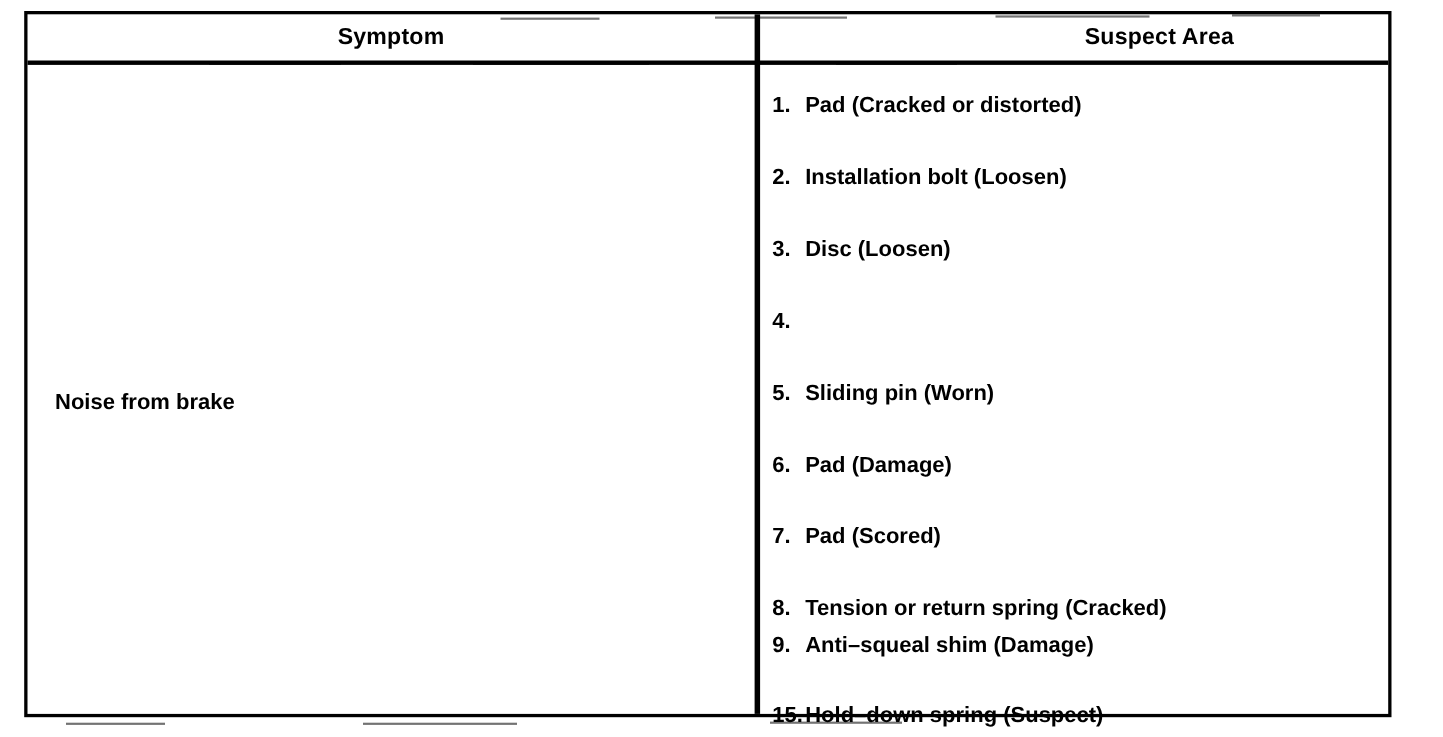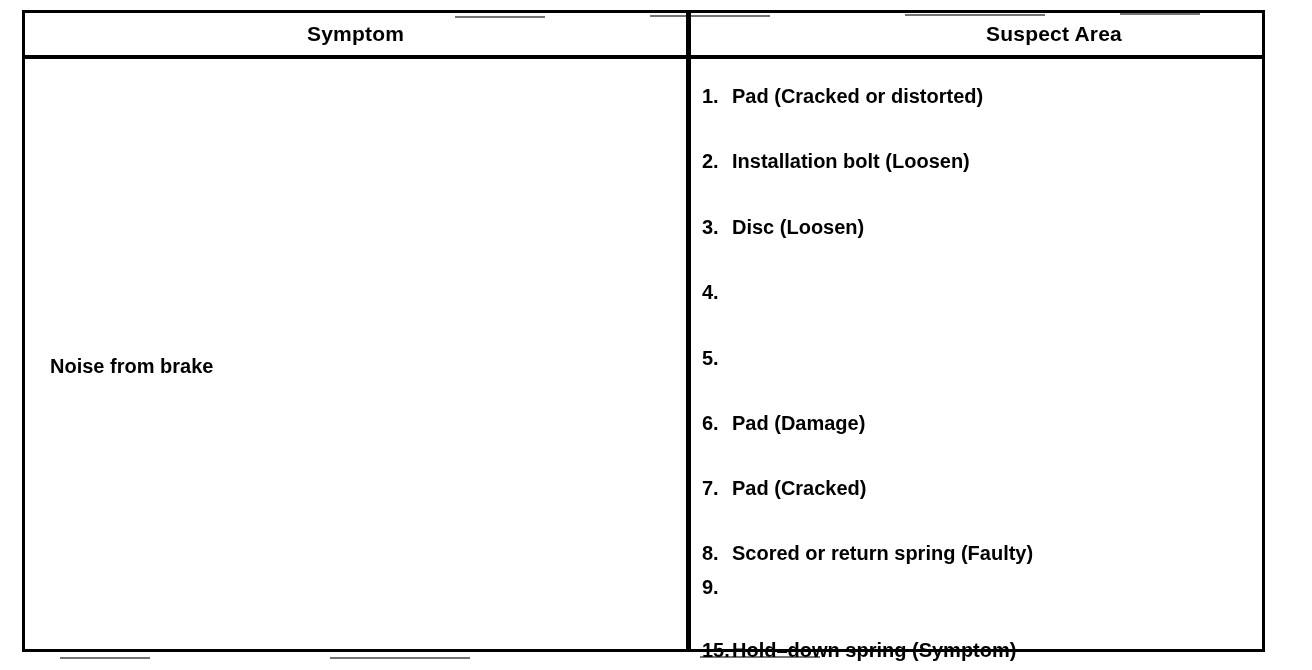--- a/index.html
+++ b/index.html
@@ -168,39 +168,41 @@
           </div>
           <div class="suspect-item" style="top: 157px;">
             <span class="item-num">3.</span>
             <span class="item-label">Disc (Loosen)</span>
           </div>
           <div class="suspect-item" style="top: 222px;">
             <span class="item-num">4.</span>
           </div>
           <div class="suspect-item" style="top: 288px;">
             <span class="item-num">5.</span>
+            <span class="item-label">Sliding pin (Worn)</span>
           </div>
           <div class="suspect-item" style="top: 353px;">
             <span class="item-num">6.</span>
             <span class="item-label">Pad (Damage)</span>
           </div>
           <div class="suspect-item" style="top: 418px;">
             <span class="item-num">7.</span>
-            <span class="item-label">Pad (Cracked)</span>
+            <span class="item-label">Pad (Scored)</span>
           </div>
           <div class="suspect-item" style="top: 483px;">
             <span class="item-num">8.</span>
-            <span class="item-label">Scored or return spring (Faulty)</span>
+            <span class="item-label">Tension or return spring (Cracked)</span>
           </div>
           <div class="suspect-item" style="top: 517px;">
             <span class="item-num">9.</span>
+            <span class="item-label">Anti–squeal shim (Damage)</span>
           </div>
           <div class="suspect-item" style="top: 580px;">
             <span class="item-num wide">15.</span>
-            <span class="item-label">Hold–down spring (Symptom)</span>
+            <span class="item-label">Hold–down spring (Suspect)</span>
           </div>
         </div>
 
     </div>
 
     <div class="col-divider"></div>
 
   </div>
 
   <div class="speckle" style="left:455px;top:16px;width:90px;height:2px;"></div>

